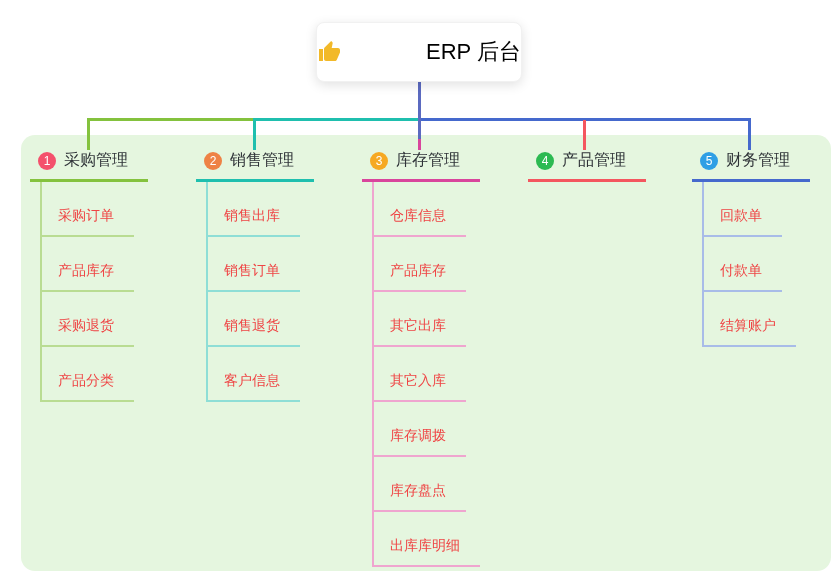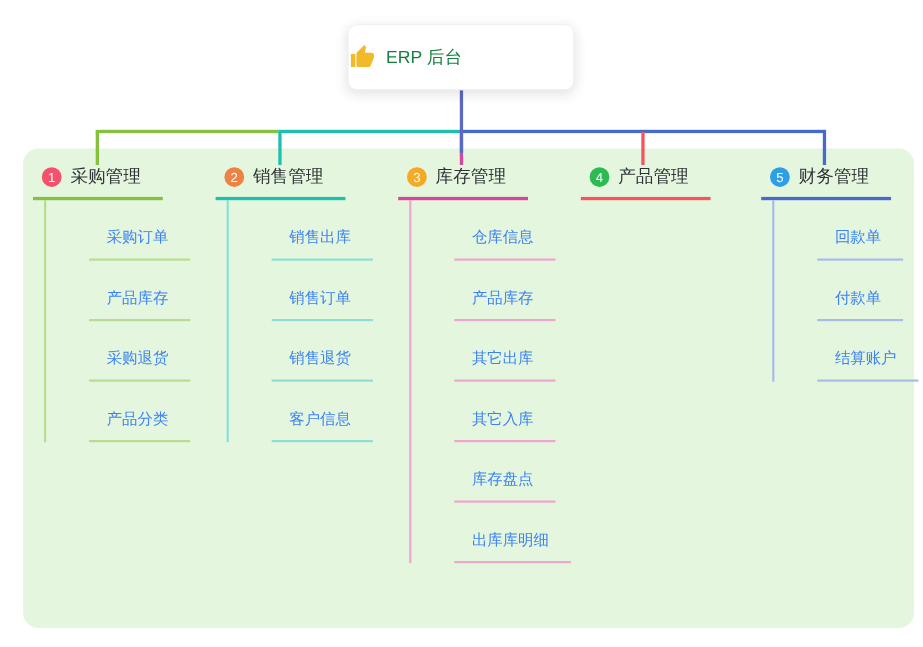--- a/index.html
+++ b/index.html
@@ -8,22 +8,22 @@
   .canvas { position:relative; width:839px; height:588px; background:#ffffff; overflow:hidden; }
 
   
   .panel { position:absolute; left:21px; top:135px; width:810px; height:436px;
            background:#e5f6df; border-radius:14px; }
 
   
   .root-card { position:absolute; left:316px; top:22px; width:206px; height:60px;
                background:#ffffff; border-radius:8px; border:1px solid #f1f1f1;
                box-shadow:0 3px 12px rgba(0,0,0,.12);
-               display:flex; align-items:center; justify-content:flex-start; gap:10px;
-               font-size:16px; color:#15803d; cursor:pointer; }
+               display:flex; align-items:center; justify-content:space-between; gap:10px;
+               font-size:22px; color:#000000; cursor:pointer; }
   .thumb { display:inline-flex; width:24px; height:24px; }
 
   
   .conn { position:absolute; }
   .h-seg { height:3px; top:118px; }
   .seg-green { left:87px;  width:166px; background:#84c23e; }
   .seg-teal  { left:253px; width:166px; background:#1fbfae; }
   .seg-blue  { left:419px; width:332px; background:#4569cd; }
   .drop { width:3px; top:120px; height:30px; }
   .drop-green   { left:87px;  background:#84c23e; }
@@ -42,22 +42,22 @@
   .b5 { left:692px; --main:#4569cd; --light:#a8bce8; --badge:#2f9fe5; }
 
   .bh { display:flex; align-items:center; gap:8px; width:fit-content; min-width:118px;
         padding:4px 20px 8px 8px; border-bottom:3px solid var(--main);
         font-size:16px; color:#2f3338; cursor:pointer; white-space:nowrap; }
   .badge { width:18px; height:18px; border-radius:50%; background:var(--badge);
            color:#fff; font-size:12px; line-height:18px; text-align:center; flex:0 0 18px; }
 
   .children { margin-left:10px; width:fit-content; border-left:2px solid var(--light); }
   .child { border-bottom:2px solid var(--light); padding:24px 20px 10px 16px;
-           font-size:14px; line-height:19px; color:#3b82f6; width:fit-content;
-           white-space:nowrap; cursor:pointer;margin-left:39px; }
+           font-size:14px; line-height:19px; color:#ef4444; width:fit-content;
+           white-space:nowrap; cursor:pointer; }
 </style>
 </head>
 <body>
 
 <div class="canvas">
 
   <div class="panel"></div>
 
   <div class="conn h-seg seg-green"></div>
   <div class="conn h-seg seg-teal"></div>
@@ -107,20 +107,21 @@
   <div class="branch b3">
     <div class="bh">
       <span class="badge">3</span>
       <span>库存管理</span>
     </div>
     <div class="children">
       <div class="child">仓库信息</div>
       <div class="child">产品库存</div>
       <div class="child">其它出库</div>
       <div class="child">其它入库</div>
+      <div class="child">库存调拨</div>
       <div class="child">库存盘点</div>
       <div class="child">出库库明细</div>
     </div>
   </div>
 
   <div class="branch b4">
     <div class="bh">
       <span class="badge">4</span>
       <span>产品管理</span>
     </div>

